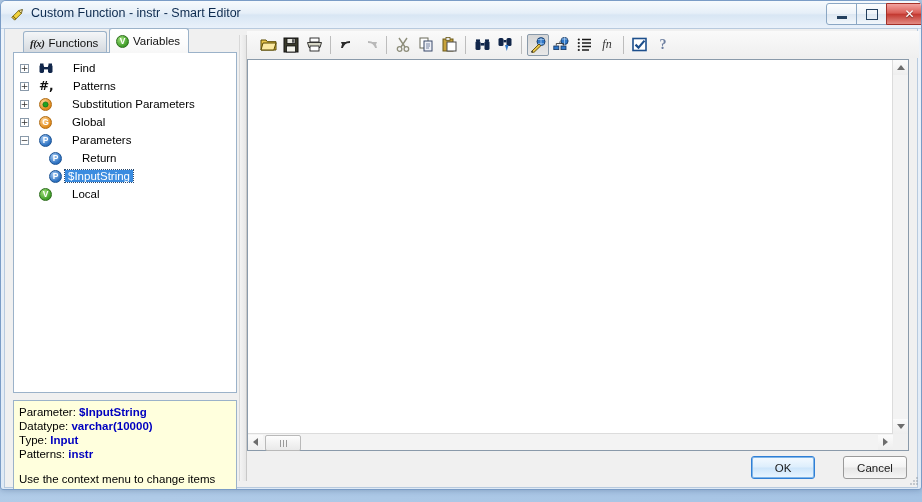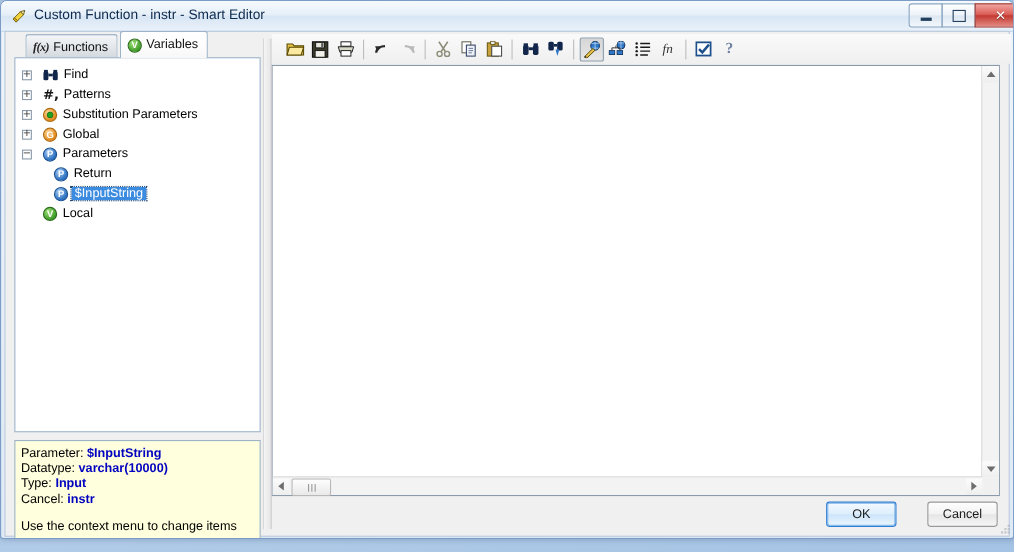--- a/index.html
+++ b/index.html
@@ -139,21 +139,21 @@
     font-size:11.5px;color:#000;white-space:nowrap;
   }
   .tnode .expander{
     width:9px;height:9px;border:1px solid #8a9aaa;background:#fff;
     display:inline-flex;align-items:center;justify-content:center;
     font-size:9px;line-height:7px;color:#333;box-sizing:border-box;
     margin-right:3px;flex:none;font-family:"DejaVu Sans",sans-serif;
   }
   .tnode .spacer{width:12px;flex:none;}
   .tnode .dots{width:7px;flex:none;}
-  .tnode .label{margin-left:5px;}
+  .tnode .label{margin-left:20px;}
   .tnode .label.sel{
     background:#3b8ce0;color:#fff;padding:0 3px;margin-left:3px;
     outline:1px dotted #2a4a70;
   }
   .ico-binoc{
     width:14px;height:11px;flex:none;position:relative;
   }
   .ico-hash{
     font-weight:bold;font-size:12px;flex:none;width:14px;
     font-family:"DejaVu Sans",sans-serif;color:#111;line-height:11px;
@@ -390,21 +390,21 @@
       </div>
       <div>
         <span>Datatype:</span>
         <b>varchar(10000)</b>
       </div>
       <div>
         <span>Type:</span>
         <b>Input</b>
       </div>
       <div>
-        <span>Cancel:</span>
+        <span>Patterns:</span>
         <b>instr</b>
       </div>
       <div class="hint">Use the context menu to change items</div>
     </div>
   </div>
 
   <div class="splitter"></div>
 
   <div class="rightpane">
 

